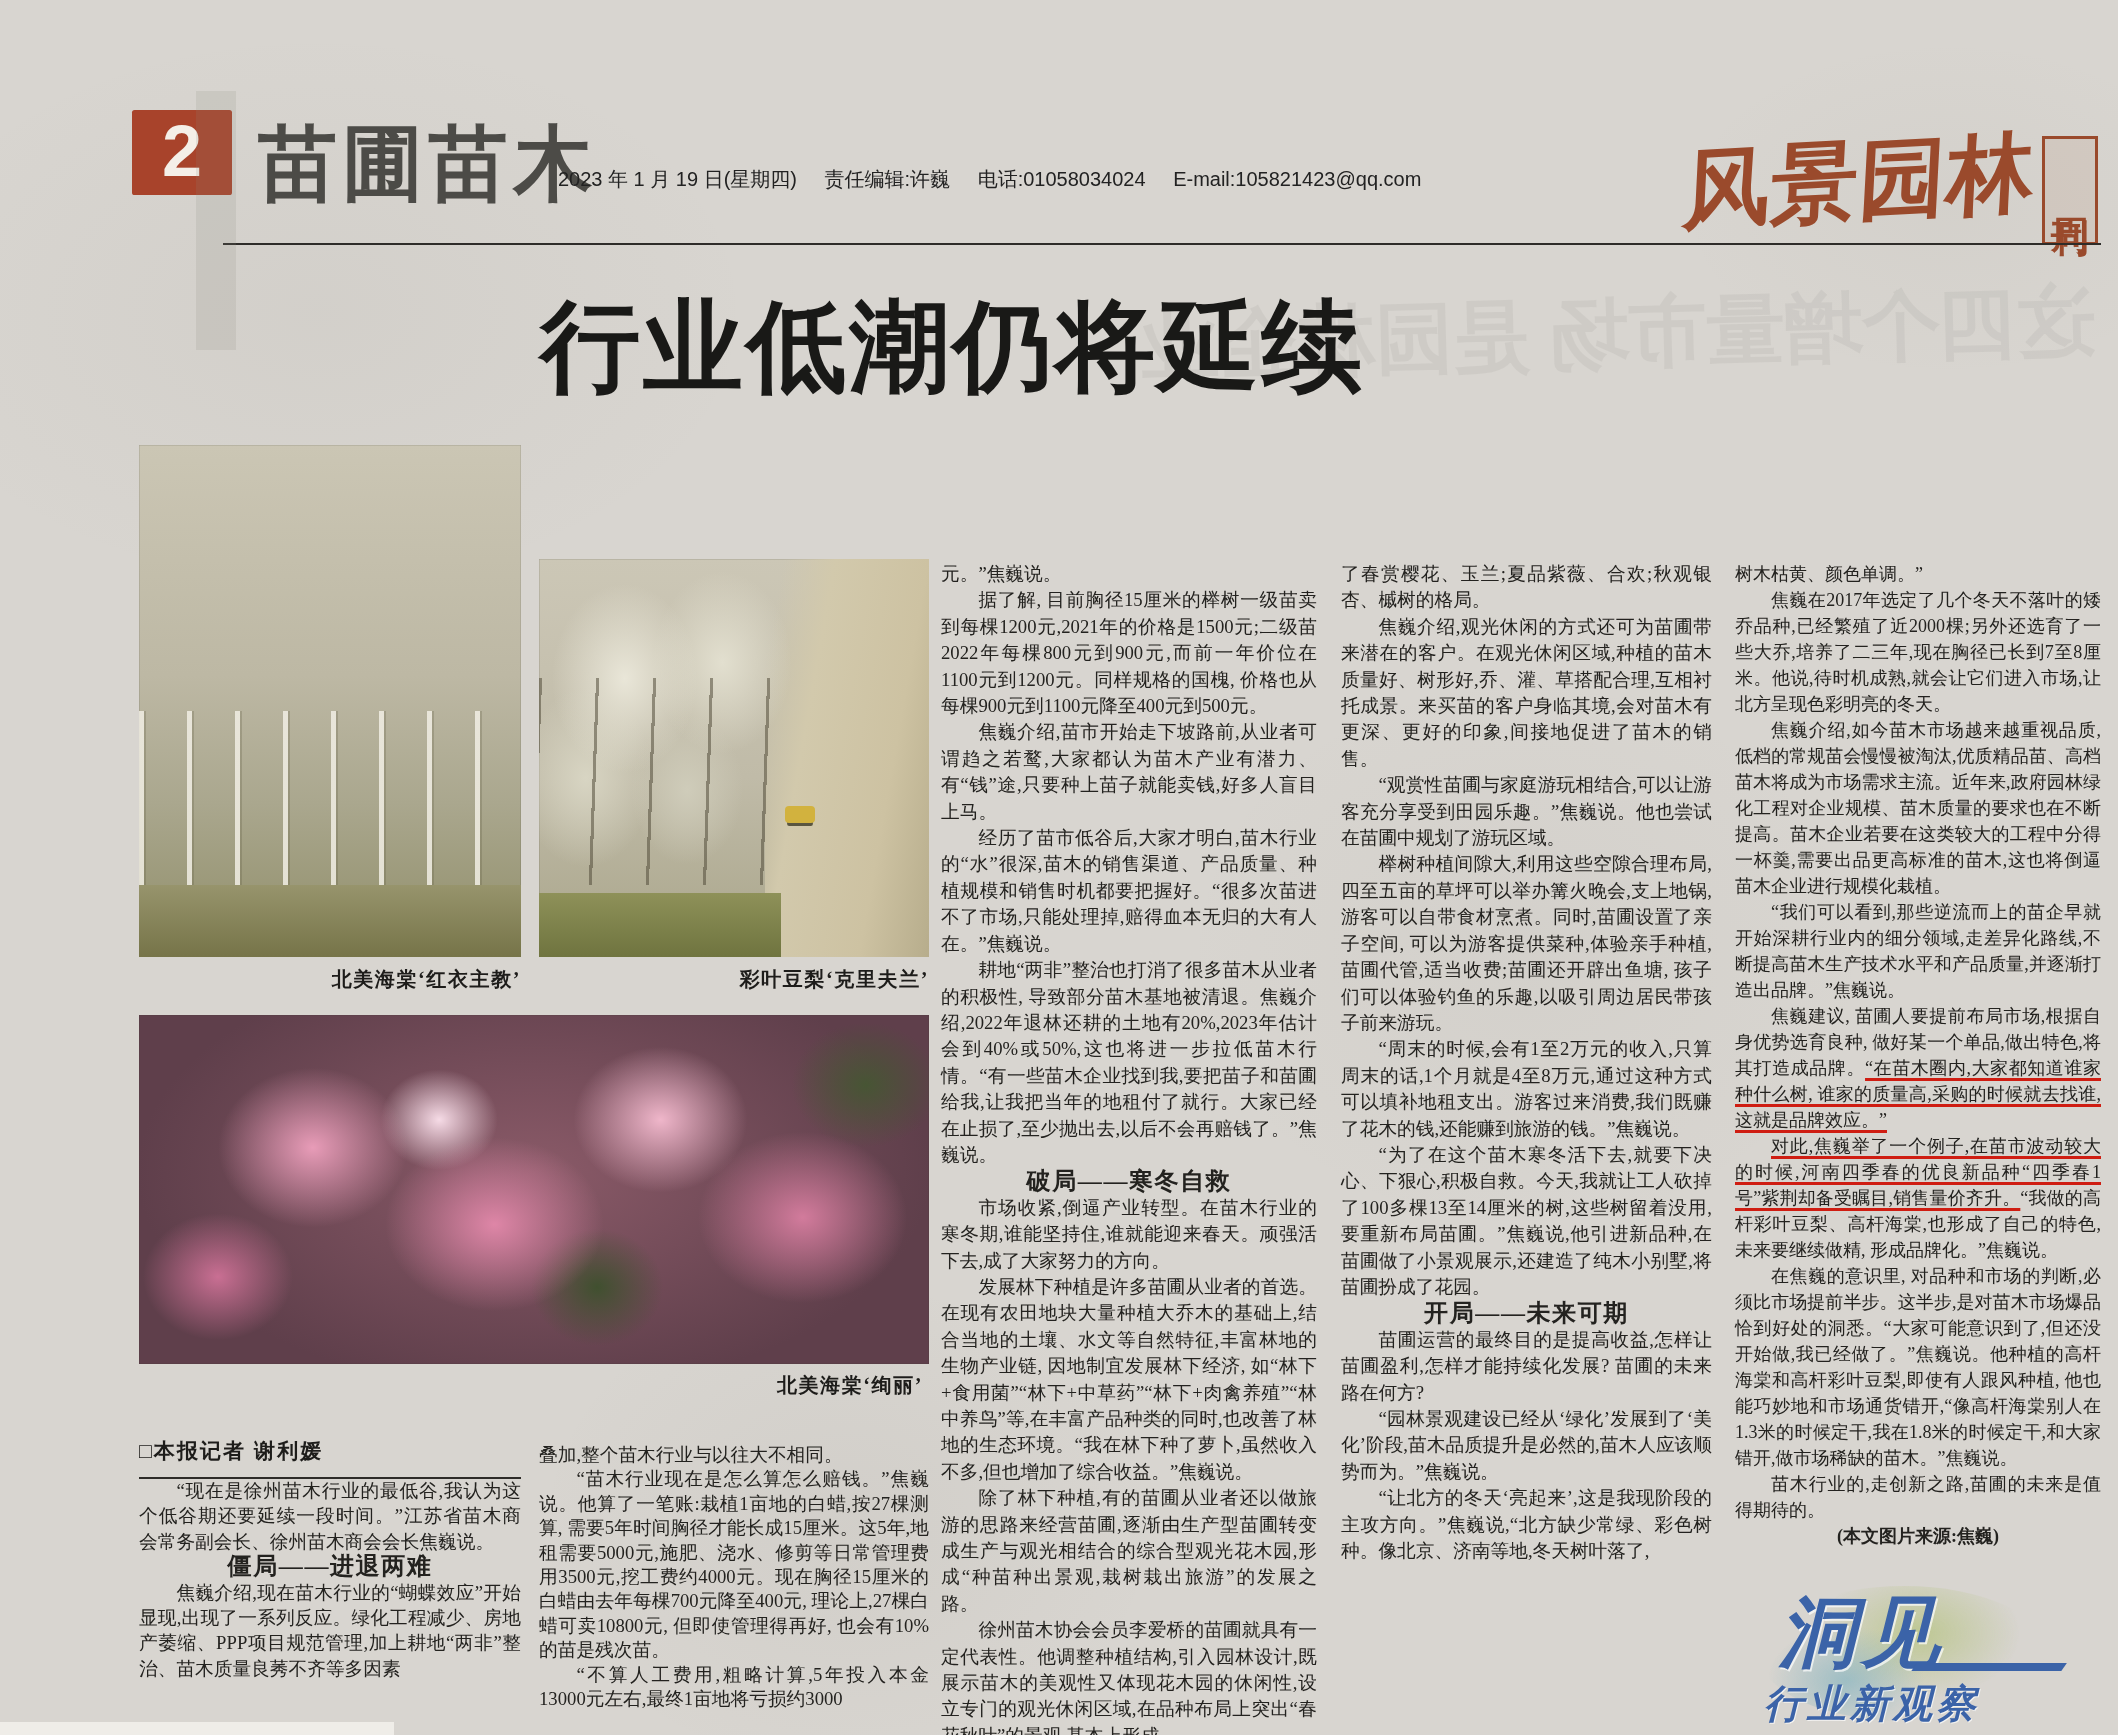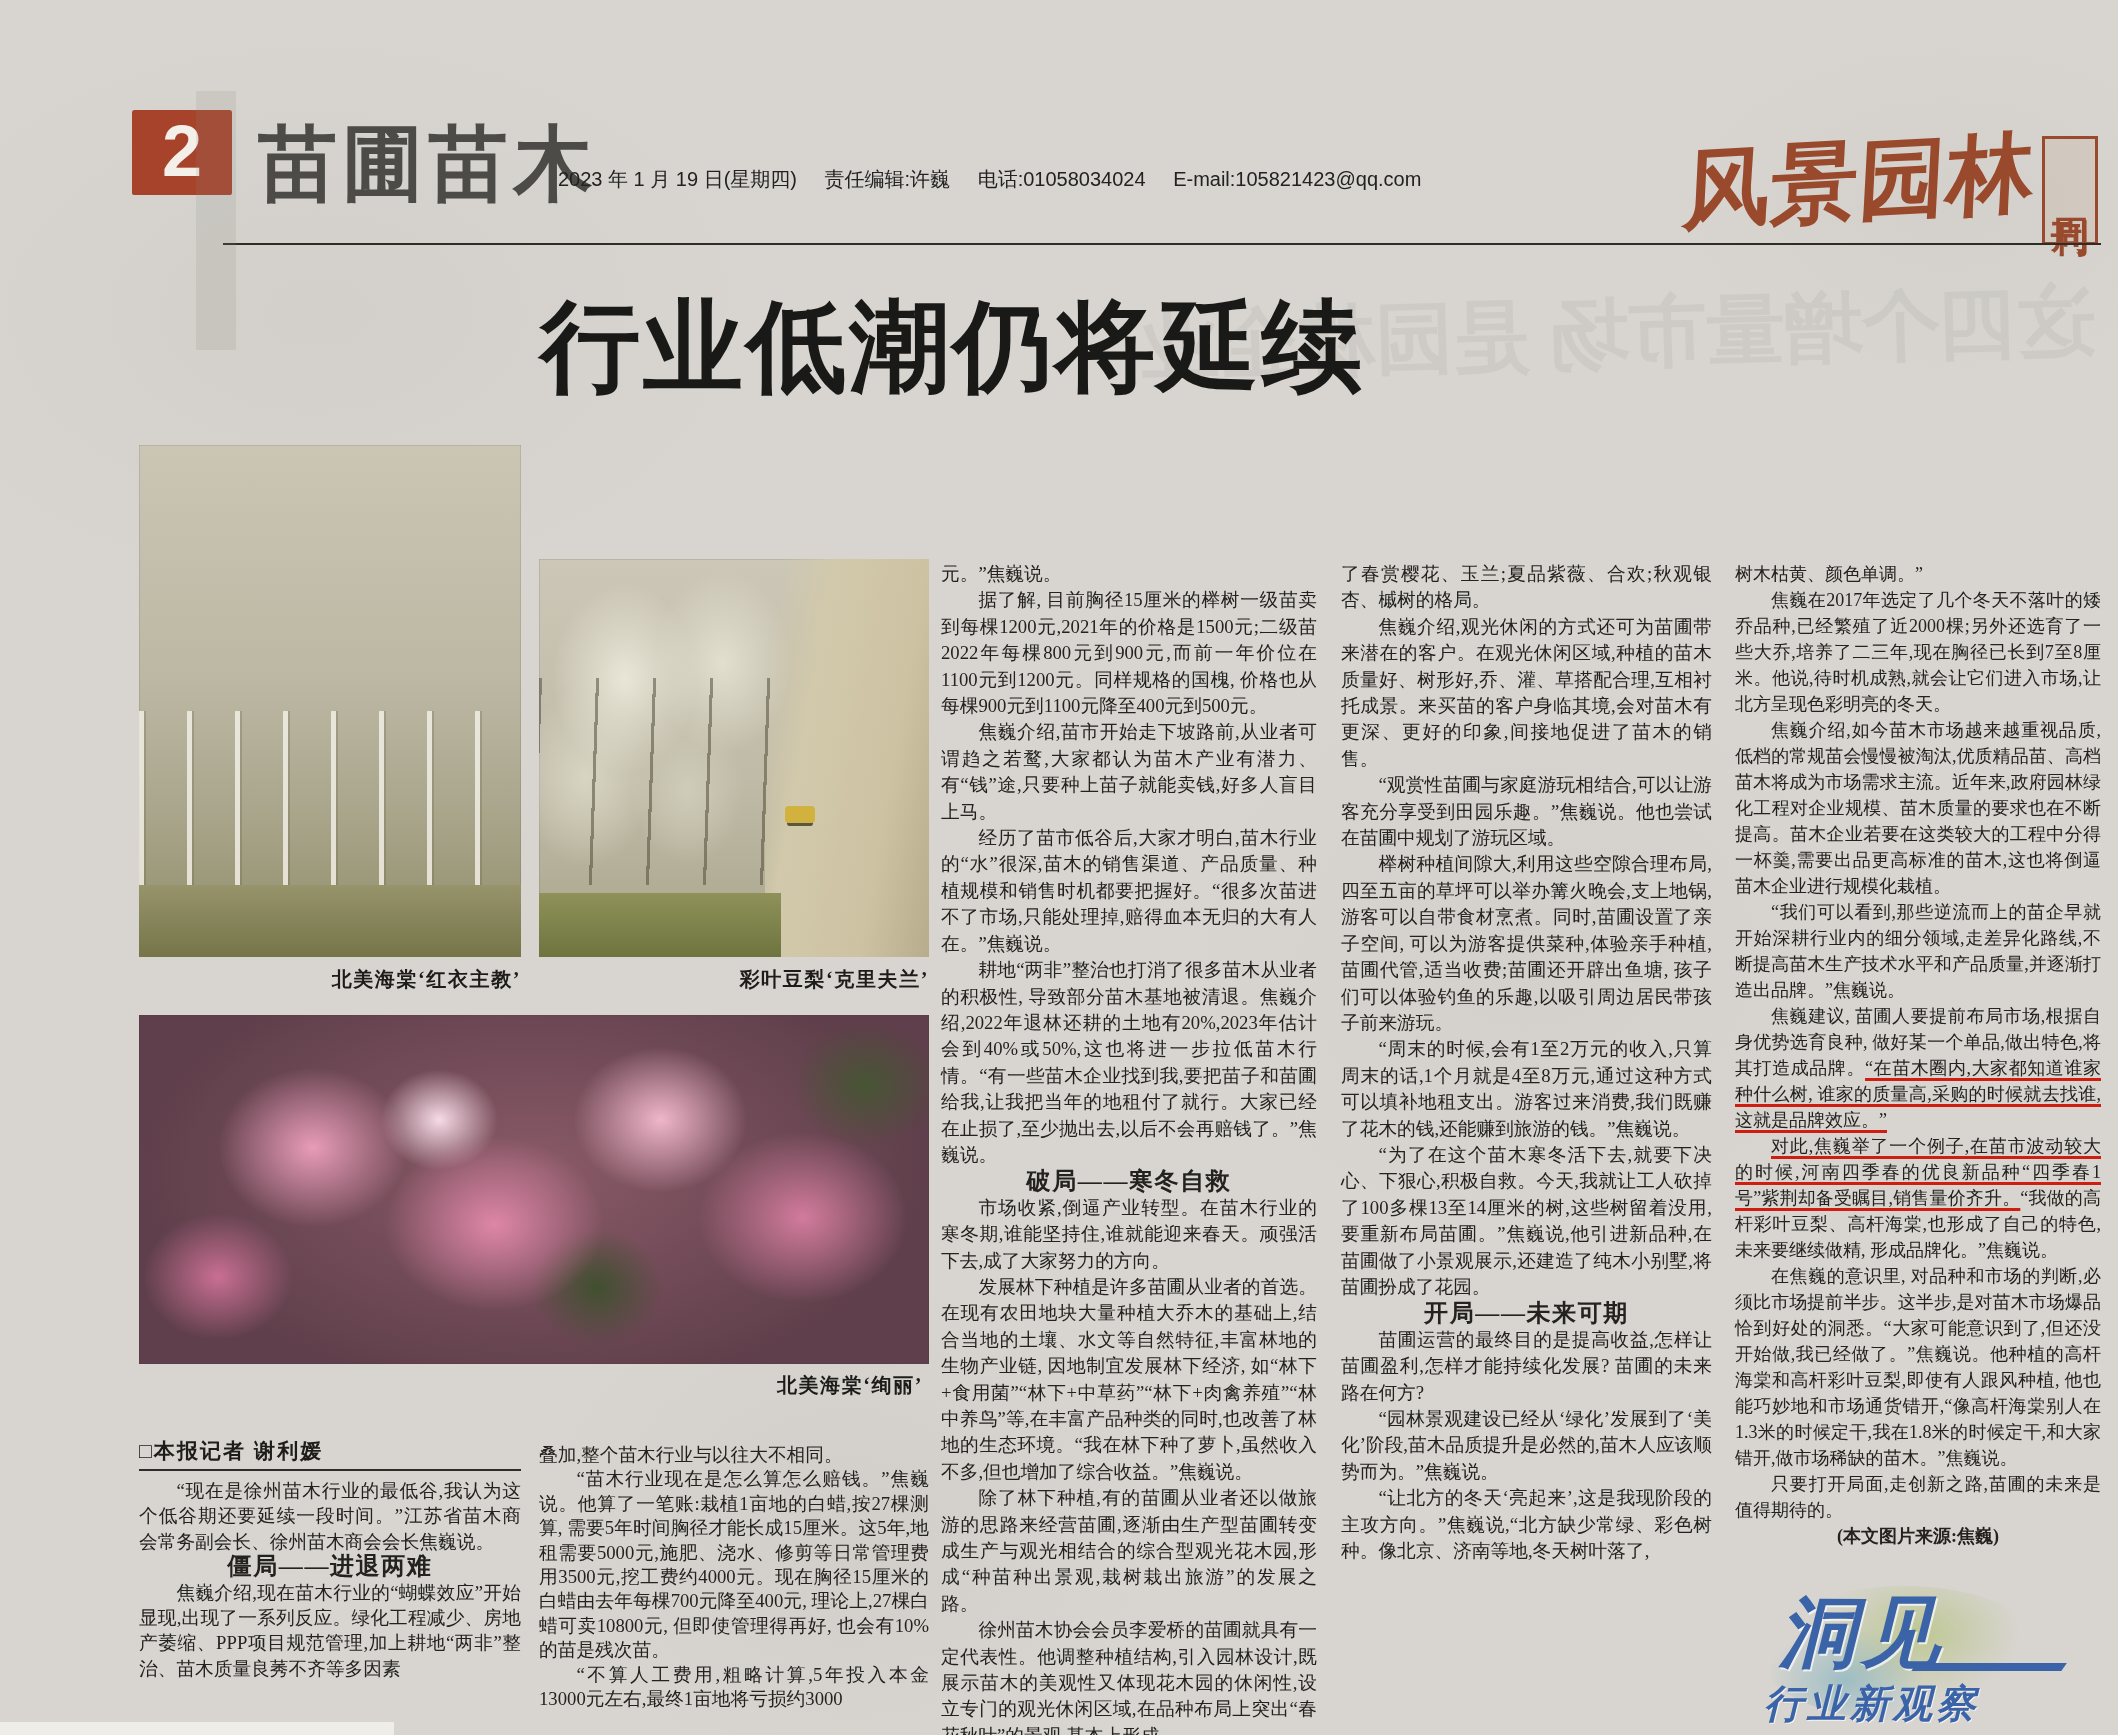--- a/index.html
+++ b/index.html
@@ -71,21 +71,21 @@
       radial-gradient(104px 88px at 10% 75%, #c96f93, rgba(201,111,147,0) 72%),
       radial-gradient(78px 67px at 38% 30%, #f6dbe6, rgba(246,219,230,0) 75%),
       radial-gradient(88px 78px at 58% 78%, #40502f, rgba(64,80,47,0) 75%),
       radial-gradient(99px 83px at 92% 20%, #475534, rgba(71,85,52,0) 75%);}
   .caption{position:absolute;font-size:20px;font-weight:bold;color:#1d1c1a;text-align:right;letter-spacing:1.6px;}
   .cap1{left:139px;top:966px;width:382px;}
   .cap2{left:539px;top:966px;width:390px;}
   .cap3{left:560px;top:1372px;width:363px;}
   
   .byline{position:absolute;left:139px;top:1437px;width:382px;font-family:"Liberation Sans","DejaVu Sans",sans-serif;
-    font-size:21px;font-weight:bold;color:#1d1c1a;border-bottom:2.1px solid #2e2c29;padding-bottom:4px;letter-spacing:2.1px;}
+    font-size:21px;font-weight:bold;color:#1d1c1a;border-bottom:2.1px solid #2e2c29;padding-bottom:12px;letter-spacing:2.1px;}
   
   .col{position:absolute;text-align:justify;font-size:18.7px;line-height:26.4px;color:#23221f;}
   .col p{margin:0;text-indent:2em;}
   .col p.cont{text-indent:0;}
   .subhead{font-size:24px;font-weight:bold;text-align:center;text-indent:0 !important;margin:12.4px 0;letter-spacing:1.6px;}
   .col-a{left:139px;top:1478px;width:382px;height:258px;line-height:25.4px;}
   .col-b{left:539px;top:1443px;width:390px;height:293px;line-height:24.4px;}
   .col-c{left:941px;top:561px;width:376px;height:1175px;}
   .col-d{left:1341px;top:561px;width:371px;height:1175px;}
   .col-e{left:1735px;top:561px;width:366px;height:1037px;font-size:18px;line-height:26px;}
@@ -193,21 +193,21 @@
     <p>焦巍在2017年选定了几个冬天不落叶的矮乔品种,已经繁殖了近2000棵;另外还选育了一些大乔,培养了二三年,现在胸径已长到7至8厘米。他说,待时机成熟,就会让它们进入市场,让北方呈现色彩明亮的冬天。</p>
     <p>焦巍介绍,如今苗木市场越来越重视品质,低档的常规苗会慢慢被淘汰,优质精品苗、高档苗木将成为市场需求主流。近年来,政府园林绿化工程对企业规模、苗木质量的要求也在不断提高。苗木企业若要在这类较大的工程中分得一杯羹,需要出品更高标准的苗木,这也将倒逼苗木企业进行规模化栽植。</p>
     <p>“我们可以看到,那些逆流而上的苗企早就开始深耕行业内的细分领域,走差异化路线,不断提高苗木生产技术水平和产品质量,并逐渐打造出品牌。”焦巍说。</p>
     <p>
       <span>焦巍建议, 苗圃人要提前布局市场,根据自身优势选育良种, 做好某一个单品,做出特色,将其打造成品牌。</span><span class="redline">“在苗木圈内,大家都知道谁家种什么树, 谁家的质量高,采购的时候就去找谁,这就是品牌效应。”</span>
     </p>
     <p>
       <span class="redline">对此,焦巍举了一个例子,在苗市波动较大的时候,河南四季春的优良新品种“四季春1号”紫荆却备受瞩目,销售量价齐升。</span><span>“我做的高杆彩叶豆梨、高杆海棠,也形成了自己的特色, 未来要继续做精, 形成品牌化。”焦巍说。</span>
     </p>
     <p>在焦巍的意识里, 对品种和市场的判断,必须比市场提前半步。这半步,是对苗木市场爆品恰到好处的洞悉。“大家可能意识到了,但还没开始做,我已经做了。”焦巍说。他种植的高杆海棠和高杆彩叶豆梨,即使有人跟风种植, 他也能巧妙地和市场通货错开,“像高杆海棠别人在1.3米的时候定干,我在1.8米的时候定干,和大家错开,做市场稀缺的苗木。”焦巍说。</p>
-    <p>只要打开局面,走创新之路,苗圃的未来是值得期待的。</p>
+    <p>苗木行业的,走创新之路,苗圃的未来是值得期待的。</p>
     <p class="credit">(本文图片来源:焦巍)</p>
   </div>
 
   <div class="djlogo">
     <div class="djblob"></div>
     <div class="djtitle">洞见</div>
     <div class="djbar"></div>
     <div class="djsub">行业新观察</div>
   </div>
 

